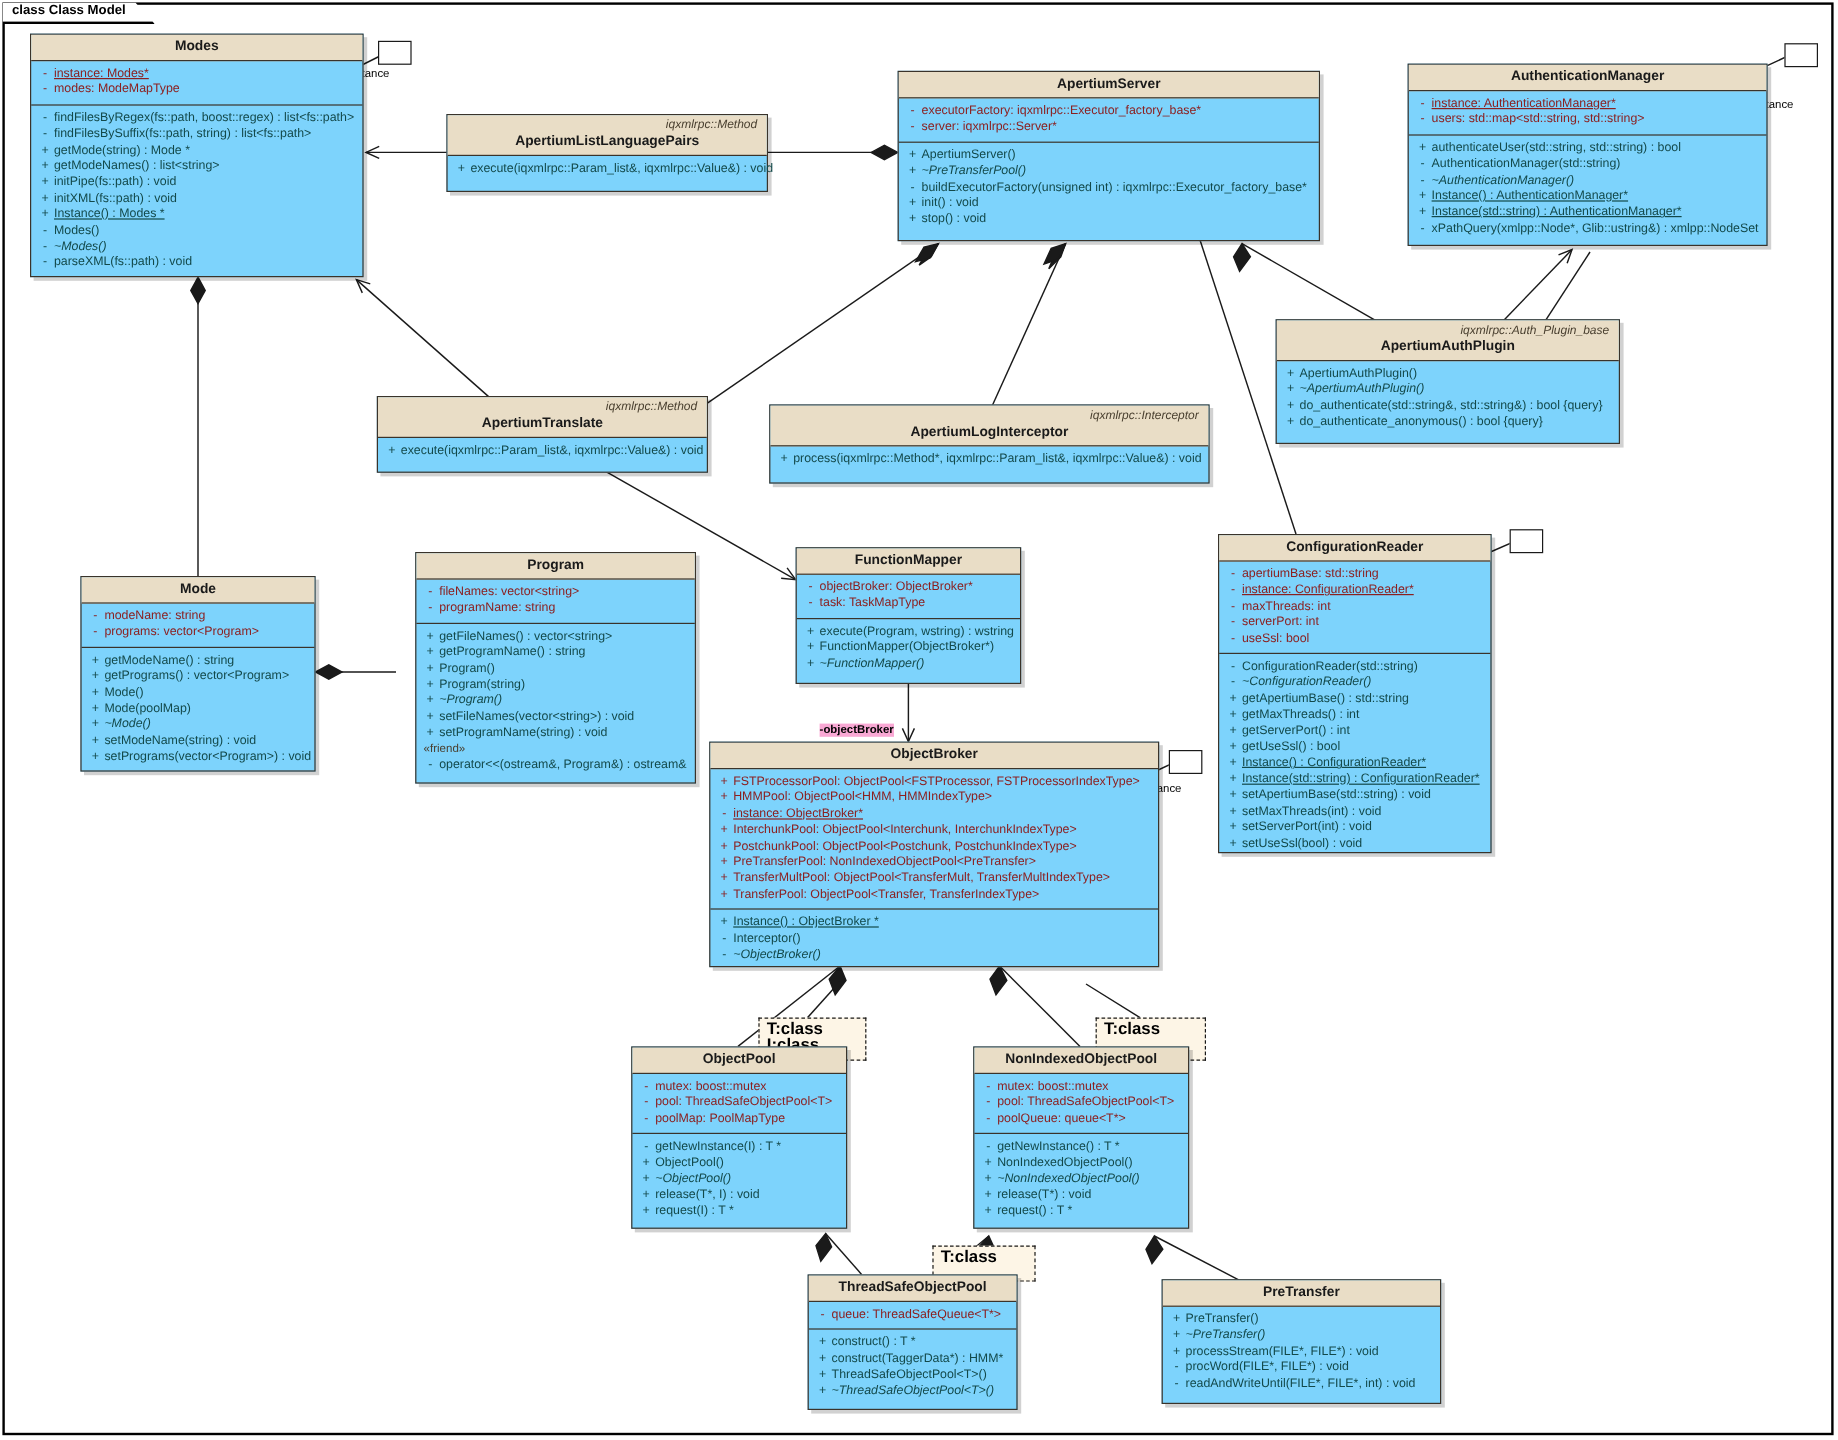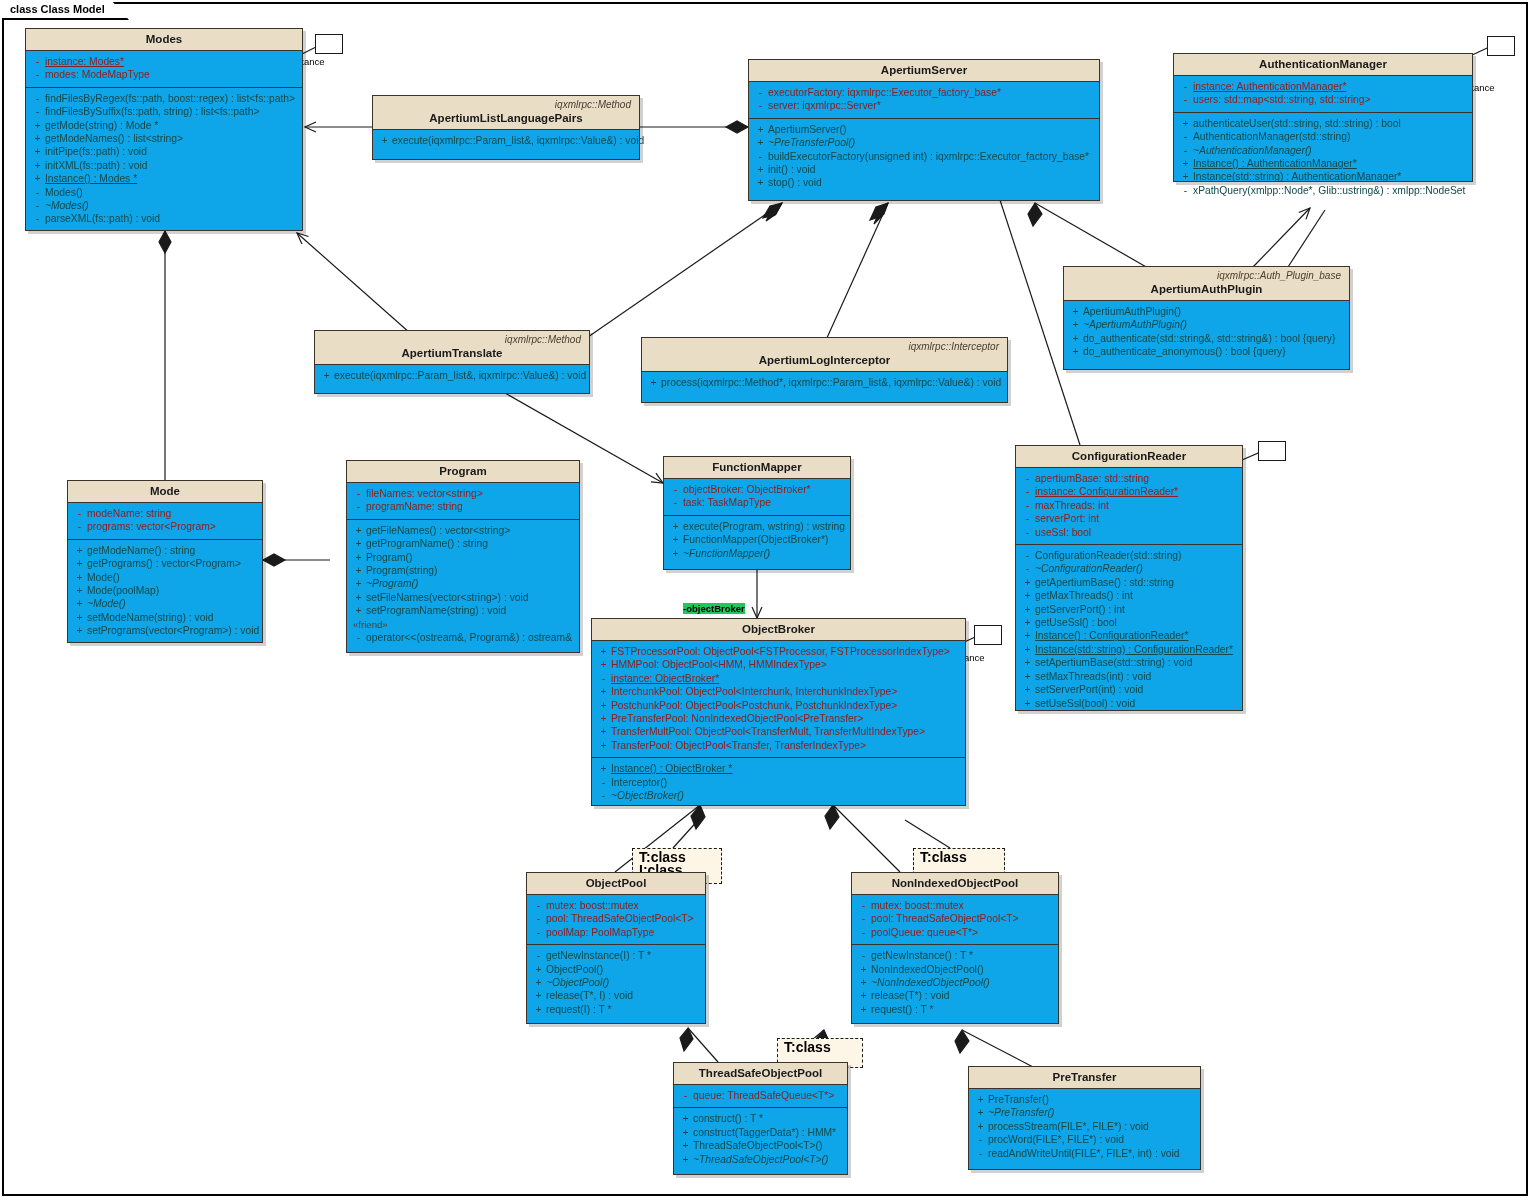--- a/index.html
+++ b/index.html
@@ -5,21 +5,21 @@
   html,body{margin:0;padding:0;background:#fff;}
   body{font-family:"Liberation Sans",sans-serif;}
   #canvas{position:relative;width:1532px;height:1200px;background:#fff;overflow:hidden;}
   .frame{position:absolute;left:2px;top:2px;width:1526px;height:1194px;border:2px solid #000;box-sizing:border-box;}
   .frame-tab{position:absolute;left:2px;top:2px;height:18px;background:#fff;border:2px solid #000;border-left:none;border-top:none;
       box-sizing:border-box;padding:1px 22px 1px 8px;font-size:11px;font-weight:bold;color:#000;
       clip-path:polygon(0 0,calc(100% - 16px) 0,100% 100%,0 100%);}
   .frame-tab span{display:block;}
 
   
-  .cls{position:absolute;box-sizing:border-box;border:1.4px solid #3a332a;background:#0ea5e9;
+  .cls{position:absolute;box-sizing:border-box;border:1.4px solid #3a332a;background:#7dd3fc;
        box-shadow:3px 3px 0 rgba(0,0,0,0.18);}
   .cls .hdr{background:#e9ddc6;border-bottom:1.4px solid #3a332a;padding:3px 6px 4px 6px;text-align:center;}
   .cls .stereo{font-size:10px;font-style:italic;color:#4a4030;text-align:right;line-height:12px;padding-right:2px;}
   .cls .cname{font-size:11.5px;font-weight:bold;color:#1a1a1a;line-height:14px;}
   .cls .sect{padding:4px 4px 5px 4px;border-bottom:1.4px solid #3a332a;}
   .cls .sect:last-child{border-bottom:none;}
   .cls .sect.noborder{border-bottom:none;}
   .row{display:flex;align-items:flex-start;font-size:10.3px;line-height:13.4px;white-space:nowrap;}
   .vis{width:15px;flex:0 0 15px;text-align:center;}
   .attr{color:#8b2020;}
@@ -31,21 +31,21 @@
   .friend{font-size:9.6px;color:#4a4030;padding-left:2px;line-height:13px;}
 
   
   .anchorbox{position:absolute;border:1.4px solid #1a1a1a;background:#fff;box-sizing:border-box;}
   .anchorlbl{position:absolute;font-size:9.5px;color:#000;background:#fff;white-space:nowrap;padding:0 1px;}
 
   
   .tmpl{position:absolute;border:1.6px dashed #1a1a1a;background:#fdf5e6;box-sizing:border-box;
         padding:2px 6px;font-size:14px;font-weight:bold;color:#000;line-height:12.5px;}
 
-  .lbl{position:absolute;font-size:9.5px;font-weight:bold;color:#000;background:#22c55e;white-space:nowrap;}
+  .lbl{position:absolute;font-size:9.5px;font-weight:bold;color:#000;background:#f9a8d4;white-space:nowrap;}
 
   svg.links{position:absolute;left:0;top:0;width:1532px;height:1200px;pointer-events:none;}
 </style>
 </head>
 <body>
 
 <div id="canvas">
 
   <div class="frame"></div>
   <div class="frame-tab">
@@ -250,21 +250,21 @@
           <span class="vis">+</span>
           <span>init() : void</span>
         </div>
       <div class="row op">
           <span class="vis">+</span>
           <span>stop() : void</span>
         </div>
     </div>
   </div>
 
-  <div class="cls" style="left:1173px;top:53px;width:300px;height:129px;">
+  <div class="cls" style="left:1173px;top:53px;width:300px;height:152px;">
     <div class="hdr">
       <div class="cname">AuthenticationManager</div>
     </div>
     <div class="sect">
       <div class="row attr">
           <span class="vis">-</span>
           <span class="un">instance:  AuthenticationManager*</span>
         </div>
       <div class="row attr">
           <span class="vis">-</span>
@@ -644,21 +644,21 @@
           <span class="vis">+</span>
           <span>release(T*, I) : void</span>
         </div>
       <div class="row op">
           <span class="vis">+</span>
           <span>request(I) : T *</span>
         </div>
     </div>
   </div>
 
-  <div class="cls" style="left:851px;top:872px;width:208px;height:152px;">
+  <div class="cls" style="left:811px;top:872px;width:180px;height:152px;">
     <div class="hdr">
       <div class="cname">NonIndexedObjectPool</div>
     </div>
     <div class="sect">
       <div class="row attr">
           <span class="vis">-</span>
           <span>mutex:  boost::mutex</span>
         </div>
       <div class="row attr">
           <span class="vis">-</span>

